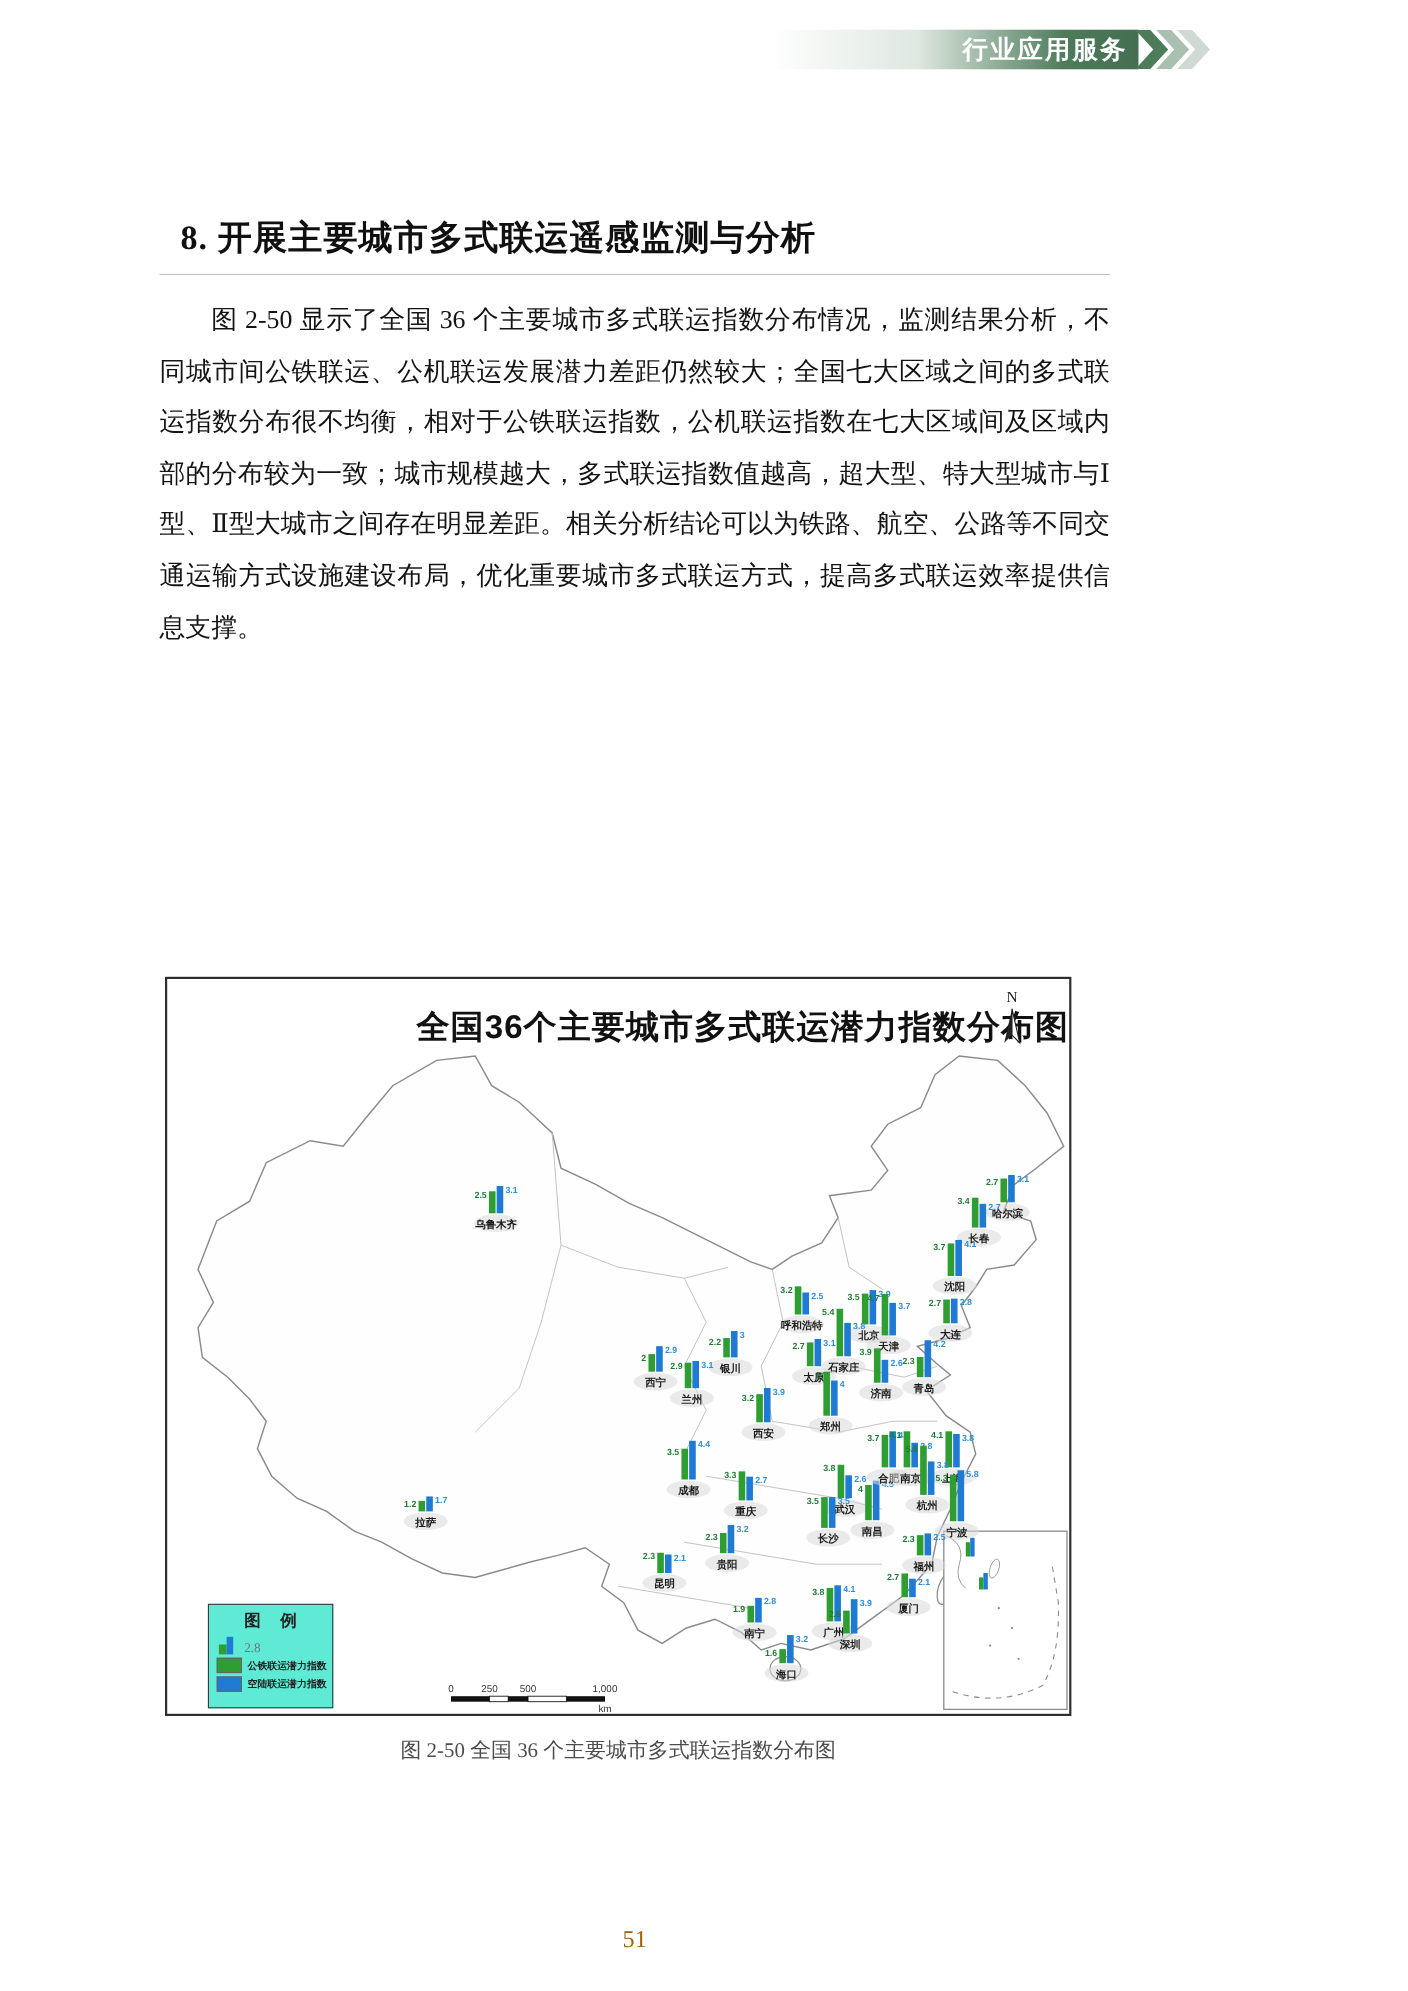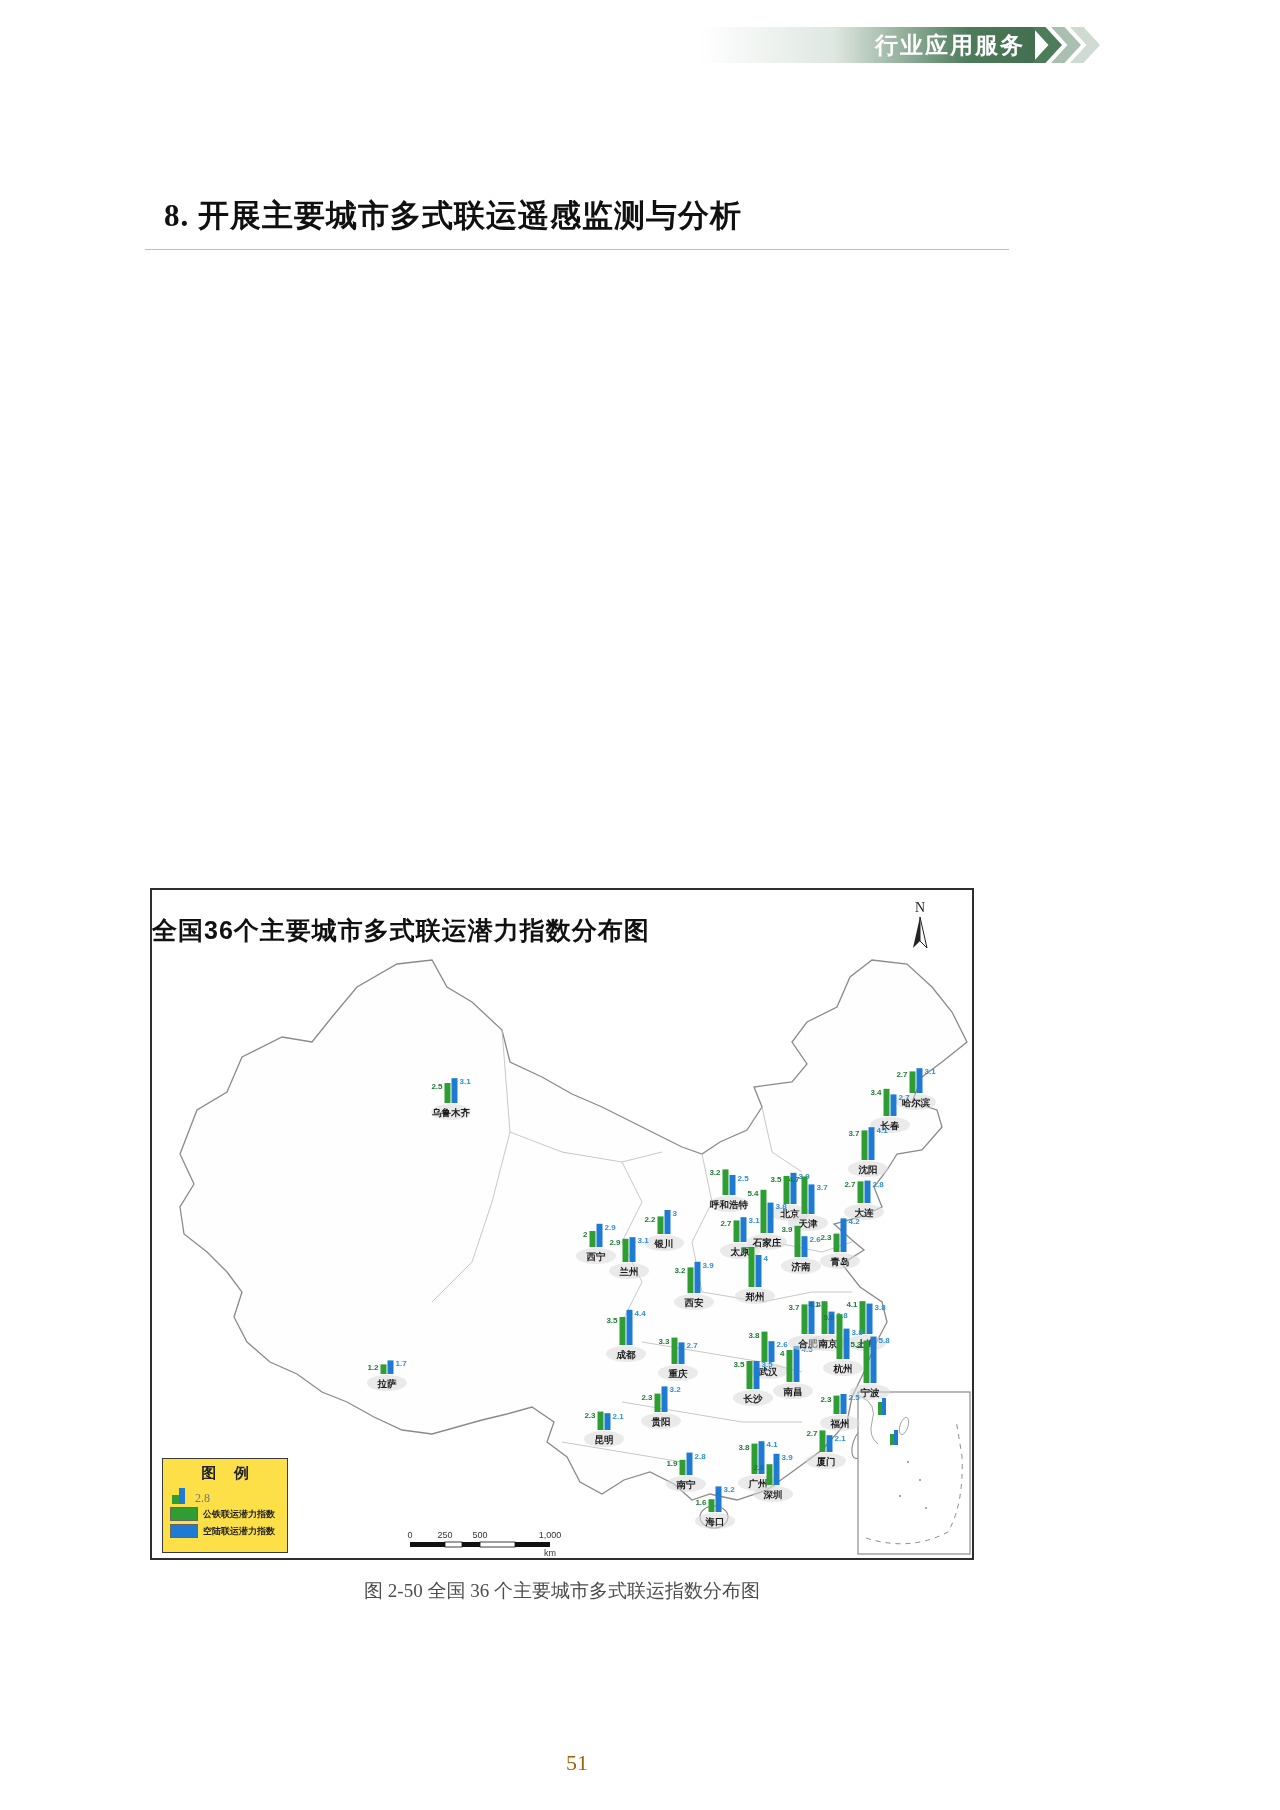--- a/index.html
+++ b/index.html
@@ -24,30 +24,30 @@
   .rule{position:absolute;left:145px;top:249px;width:864px;height:1px;background:#b9c3ba;}
 
   
   .body{position:absolute;left:145px;top:268px;width:864px;}
   .body p{margin:0;font-size:23.5px;line-height:46.6px;text-align:justify;text-indent:2em;
     color:#141414;}
 
   
   .figure{position:absolute;left:150px;top:888px;width:820px;height:668px;
     border:2px solid #2e2e2e;box-sizing:content-box;background:#fff;}
-  .map-title{position:absolute;left:0;right:0;top:24px;text-align:left;
+  .map-title{position:absolute;left:0;right:0;top:24px;text-align:right;
     font-family:"Liberation Sans","DejaVu Sans",sans-serif;font-weight:bold;
-    font-size:25px;color:#111;letter-spacing:1px;}
+    font-size:30px;color:#111;letter-spacing:1px;}
   #map-svg{position:absolute;left:0;top:0;width:820px;height:668px;}
   .compass{position:absolute;right:40px;top:10px;width:24px;text-align:center;}
   .compass-n{font-size:14px;color:#222;font-family:"Liberation Serif",serif;}
 
   
-  .legend{position:absolute;left:10px;top:568px;width:126px;height:95px;
-    border:1.5px solid #3a3a3a;background:#fde047;box-sizing:border-box;}
+  .legend{position:absolute;left:37px;top:568px;width:114px;height:95px;
+    border:1.5px solid #3a3a3a;background:#5eead4;box-sizing:border-box;}
   .legend-title{font-size:15px;font-weight:bold;color:#222;text-align:center;margin-top:5px;
     letter-spacing:7px;padding-left:7px;}
   .legend-sample{display:flex;align-items:flex-end;margin:4px 0 3px 9px;height:17px;}
   .mini-g{display:inline-block;width:7px;height:9px;background:#2e9d32;}
   .mini-b{display:inline-block;width:6px;height:16px;background:#1e7ad2;}
   .legend-sample-val{font-size:12px;color:#777;margin-left:10px;line-height:12px;}
   .legend-item{display:flex;align-items:center;margin:3px 5px 0 7px;}
   .swatch{display:inline-block;width:26px;height:12px;border:0.5px solid #666;}
   .legend-item span.lab{font-size:9px;font-weight:bold;color:#222;margin-left:5px;
     font-family:"Liberation Sans",sans-serif;white-space:nowrap;}
@@ -74,20 +74,21 @@
     <span class="band-text">行业应用服务</span>
   </div>
   <span class="chev c1"></span>
   <span class="chev c2"></span>
   <span class="chev c3"></span>
 
   <h1 class="sec">8. 开展主要城市多式联运遥感监测与分析</h1>
   <div class="rule"></div>
 
   <div class="body">
+    <p>图 2-50 显示了全国 36 个主要城市多式联运指数分布情况，监测结果分析，不同城市间公铁联运、公机联运发展潜力差距仍然较大；全国七大区域之间的多式联运指数分布很不均衡，相对于公铁联运指数，公机联运指数在七大区域间及区域内部的分布较为一致；城市规模越大，多式联运指数值越高，超大型、特大型城市与Ⅰ型、Ⅱ型大城市之间存在明显差距。相关分析结论可以为铁路、航空、公路等不同交通运输方式设施建设布局，优化重要城市多式联运方式，提高多式联运效率提供信息支撑。</p>
   </div>
 
   <div class="figure">
     <svg id="map-svg" viewBox="0 0 820 668">
 
       <path d="M28,264 L45,220 L75,202 L90,167 L130,147 L160,152 L180,127 L205,97 L245,74 L280,70
            L295,97 L320,112 L350,140 L358,172 L390,187 L420,204 L450,217 L490,237 L530,257
            L550,264 L568,252 L595,240 L610,217 L602,197 L640,192 L655,174 L640,152 L655,132
            L685,117 L698,87 L720,70 L755,74 L780,97 L800,122 L815,152 L790,172 L770,187
            L760,212 L785,220 L790,237 L770,260 L745,264 L735,280 L722,297 L730,317 L708,327

